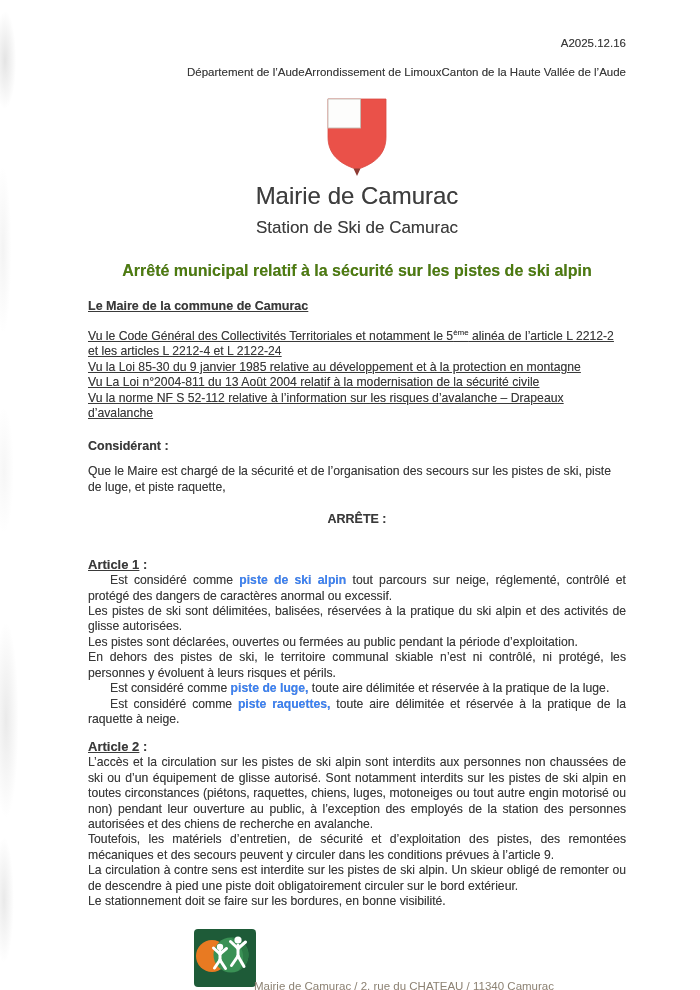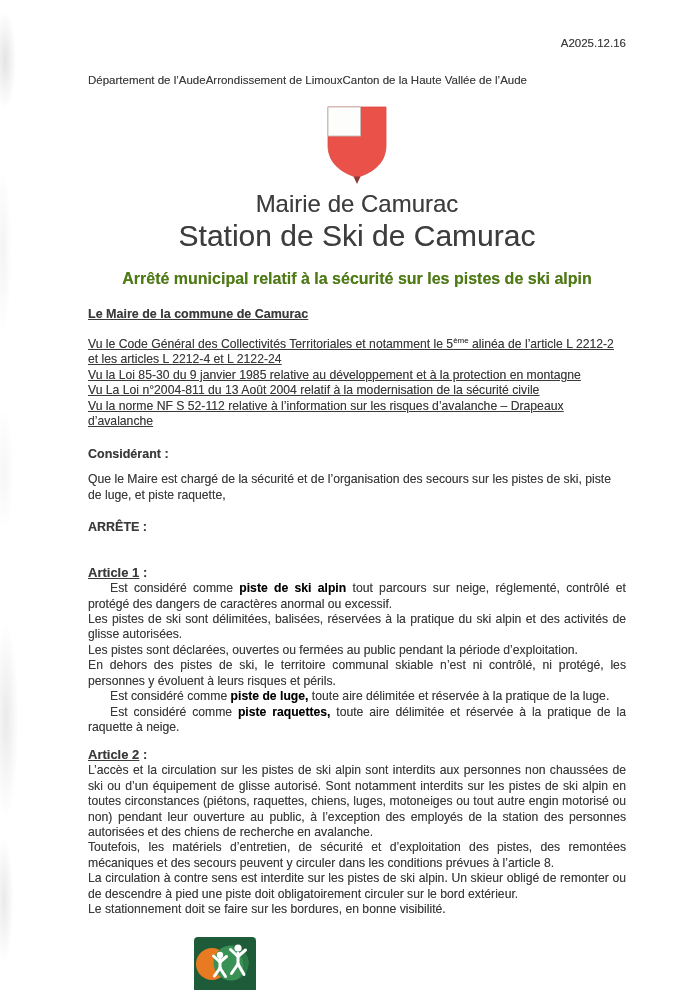--- a/index.html
+++ b/index.html
@@ -16,41 +16,41 @@
     position:absolute;left:0;top:0;width:30px;height:990px;
     background:
       radial-gradient(ellipse 16px 70px at 5px 60px, rgba(120,120,120,.20), transparent 70%),
       radial-gradient(ellipse 12px 120px at 3px 250px, rgba(140,140,140,.10), transparent 70%),
       radial-gradient(ellipse 14px 90px at 4px 470px, rgba(140,140,140,.08), transparent 70%),
       radial-gradient(ellipse 18px 140px at 6px 720px, rgba(125,125,125,.16), transparent 70%),
       radial-gradient(ellipse 14px 90px at 4px 900px, rgba(120,120,120,.16), transparent 70%);
   }
   .page{padding:36px 74px 0 88px;position:relative;}
   .ref{font-size:11.5px;text-align:right;line-height:14px;}
-  .hdr-row{display:flex;justify-content:flex-start;font-size:11.5px;margin-top:23px;line-height:15px;}
+  .hdr-row{display:flex;justify-content:flex-end;font-size:11.5px;margin-top:15px;line-height:15px;}
   .crest-wrap{text-align:center;margin-top:17px;line-height:0;}
   .title-mairie{font-size:24px;text-align:center;margin-top:5px;line-height:28px;color:#3d3d3d;}
-  .title-station{font-size:30px;text-align:center;margin-top:5px;line-height:26px;color:#3d3d3d;}
+  .title-station{font-size:17px;text-align:center;margin-top:5px;line-height:26px;color:#3d3d3d;}
   .title-decree{font-size:16px;font-weight:bold;text-align:center;margin-top:19px;line-height:21px;color:#4d7c0f;}
   .h-ul{font-size:12.5px;font-weight:bold;text-decoration:underline;}
   .maire-h{margin-top:17px;line-height:16px;}
   .body-txt{font-size:12.2px;line-height:15.4px;}
   .vu{margin-top:15px;text-align:left;}
   .vu p{margin:0;text-decoration:underline;}
   sup{font-size:8px;line-height:0;}
   .consid-h{margin-top:17px;font-size:12.5px;font-weight:bold;line-height:16px;}
   .consid-t{margin-top:10px;}
-  .arrete-h{margin-top:16px;font-size:12.5px;font-weight:bold;line-height:16px;}
+  .arrete-h{margin-top:16px;font-size:12.5px;font-weight:bold;line-height:16px;text-align:center;}
   .art-h{margin-top:30px;line-height:16px;font-size:13px;font-weight:bold;}
   .art-h .ul{text-decoration:underline;}
   .art-body{text-align:justify;}
   .art-body p{margin:0;}
   .indent{text-indent:22px;}
   .gap-top{margin-top:15px;}
-  b{color:#000000;}
+  b{color:#3b82f6;}
   .a2-h{margin-top:12px;}
   
   .footer{position:relative;height:86px;margin-top:19px;}
   .sv-logo{position:absolute;left:98px;top:0;width:78px;text-align:center;}
   .sv-label{
     font-family:"DejaVu Serif",serif;font-style:italic;font-weight:bold;
     font-size:13.5px;color:#235c39;margin-top:-4px;letter-spacing:.2px;
     text-shadow:1px 1px 0 rgba(180,120,60,.45);
   }
   .foot-text{position:absolute;left:160px;right:66px;top:52px;text-align:center;color:#8c8273;font-size:11.5px;line-height:13px;text-shadow:none;}
@@ -102,21 +102,21 @@
     <p>Les pistes de ski sont délimitées, balisées, réservées à la pratique du ski alpin et des activités de glisse autorisées.</p>
     <p>Les pistes sont déclarées, ouvertes ou fermées au public pendant la période d’exploitation.</p>
     <p>En dehors des pistes de ski, le territoire communal skiable n’est ni contrôlé, ni protégé, les personnes y évoluent à leurs risques et périls.</p>
     <p class="indent"><span>Est considéré comme </span><b>piste de luge,</b><span> toute aire délimitée et réservée à la pratique de la luge.</span></p>
     <p class="indent"><span>Est considéré comme </span><b>piste raquettes,</b><span> toute aire délimitée et réservée à la pratique de la raquette à neige.</span></p>
   </div>
 
   <div class="art-h a2-h"><span class="ul">Article 2</span><span> :</span></div>
   <div class="body-txt art-body">
     <p>L’accès et la circulation sur les pistes de ski alpin sont interdits aux personnes non chaussées de ski ou d’un équipement de glisse autorisé. Sont notamment interdits sur les pistes de ski alpin en toutes circonstances (piétons, raquettes, chiens, luges, motoneiges ou tout autre engin motorisé ou non) pendant leur ouverture au public, à l’exception des employés de la station des personnes autorisées et des chiens de recherche en avalanche.</p>
-    <p>Toutefois, les matériels d’entretien, de sécurité et d’exploitation des pistes, des remontées mécaniques et des secours peuvent y circuler dans les conditions prévues à l’article 8.</p>
+    <p>Toutefois, les matériels d’entretien, de sécurité et d’exploitation des pistes, des remontées mécaniques et des secours peuvent y circuler dans les conditions prévues à l’article 9.</p>
     <p class="gap-top">La circulation à contre sens est interdite sur les pistes de ski alpin. Un skieur obligé de remonter ou de descendre à pied une piste doit obligatoirement circuler sur le bord extérieur.</p>
     <p>Le stationnement doit se faire sur les bordures, en bonne visibilité.</p>
   </div>
 
   <div class="footer">
     <div class="sv-logo">
       <svg width="64" height="60" viewBox="0 0 64 60">
         <rect x="1" y="1" width="62" height="58" rx="4" fill="#1e5b38"></rect>
         <circle cx="19" cy="28" r="16" fill="#e87a22"></circle>
         <circle cx="38" cy="27" r="17.5" fill="#3a9155"></circle>

